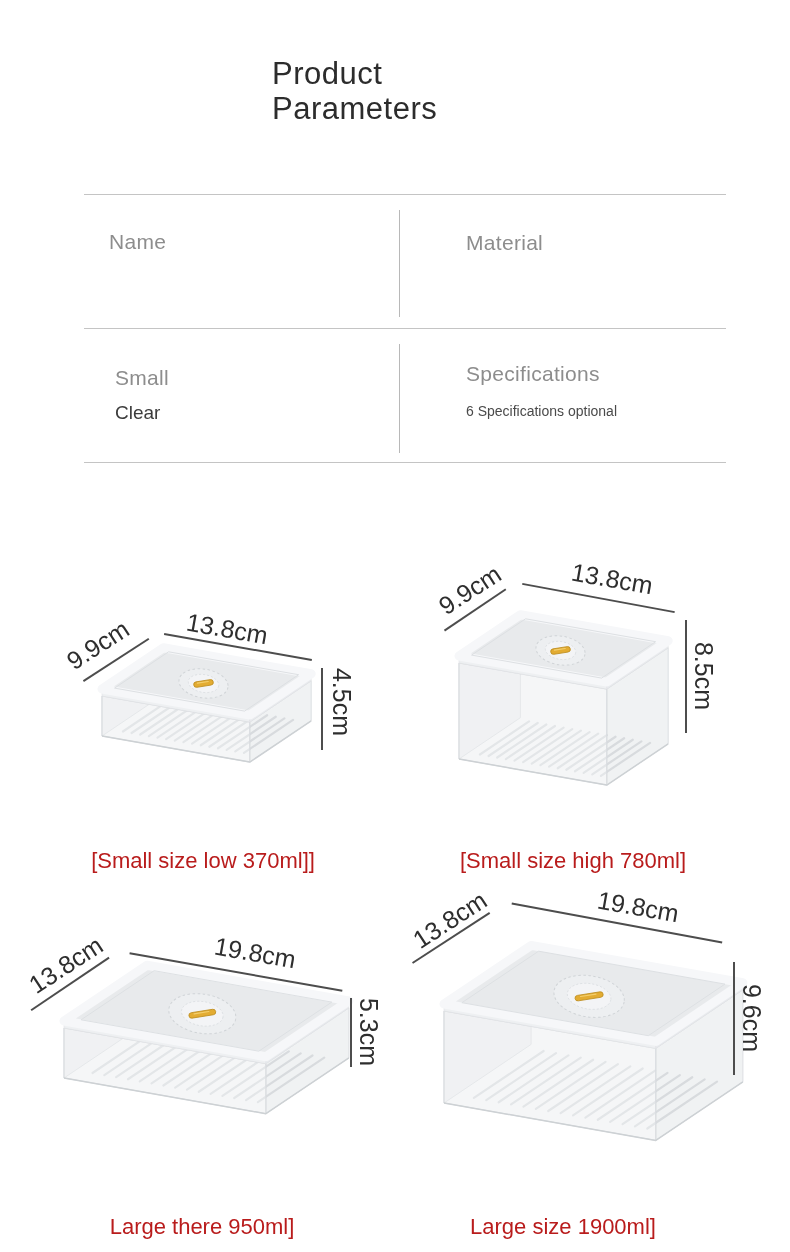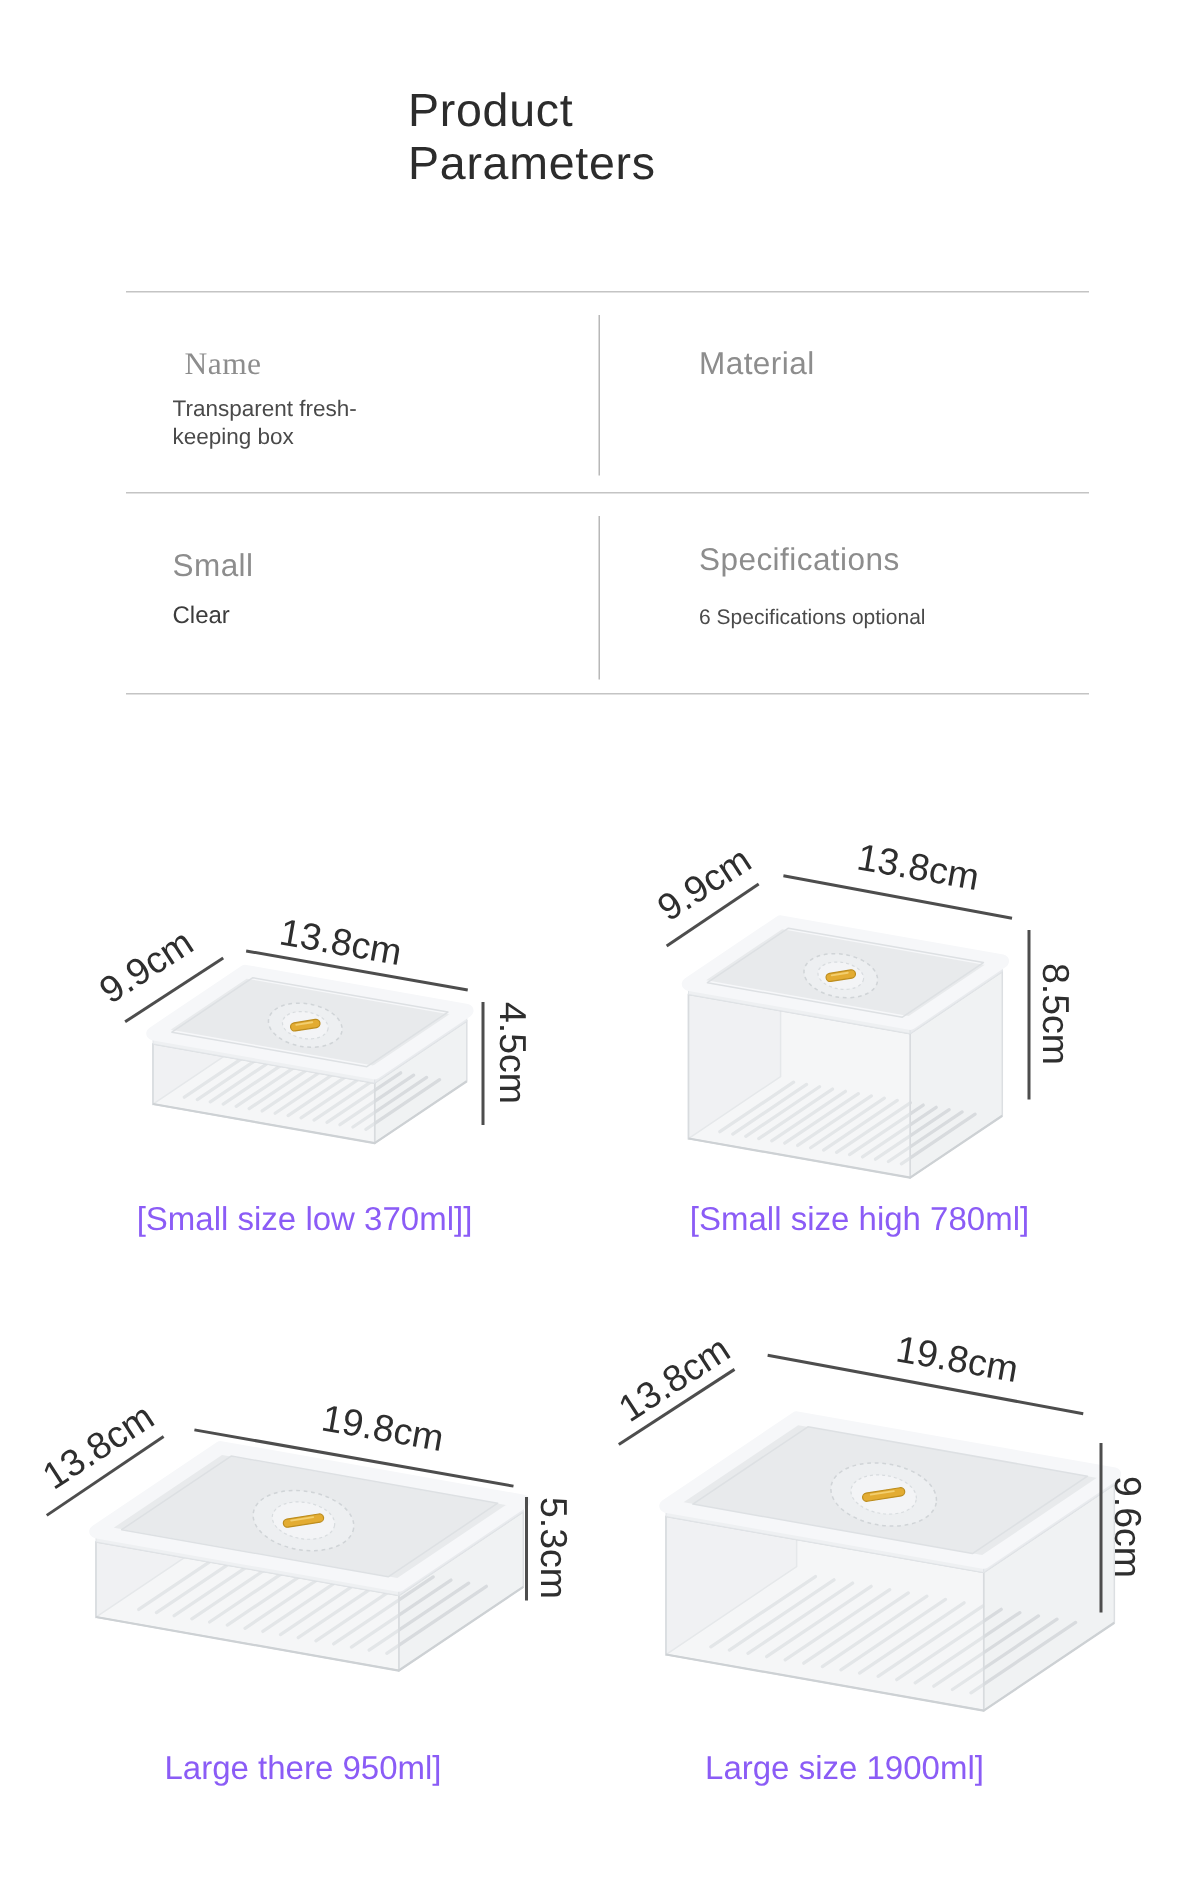--- a/index.html
+++ b/index.html
@@ -10,47 +10,46 @@
   }
   .abs{position:absolute;}
   .page-title{
     left:272px;top:56px;width:210px;
     font-size:31px;line-height:35px;color:#2c2c2c;letter-spacing:0.5px;
   }
   .hline{height:1px;background:#c4c4c4;}
   .vline{width:1px;background:#b8b8b8;}
   .cell-label{font-size:21px;color:#8d8d8d;letter-spacing:0.3px;}
   .cell-value-sm{font-size:15px;color:#4a4a4a;line-height:19px;}
-  .cell-value-lg{font-size:16px;color:#3c3c3c;}
+  .cell-value-lg{font-size:19px;color:#3c3c3c;}
   .cell-value-xs{font-size:14px;color:#4a4a4a;}
   .note{font-size:14px;color:#9b9b9b;letter-spacing:0.2px;}
   .dim-label{
     font-size:25px;color:#2e2e2e;white-space:nowrap;
     transform-origin:center center;
   }
   .dim-line{height:1.6px;background:#4d4d4d;transform-origin:center center;}
   .dim-vline{width:1.6px;background:#4d4d4d;}
-  .caption{font-size:22px;color:#8b5cf6;text-align:center;white-space:nowrap;}
+  .caption{font-size:22px;color:#b91c1c;text-align:center;white-space:nowrap;margin-top:48px;}
   svg.box-svg{position:absolute;overflow:visible;}
 </style>
 </head>
 <body>
 
 <div class="page">
 
   <div class="abs page-title">Product Parameters</div>
 
   <div class="abs hline" style="left:84px;top:194px;width:642px;"></div>
   <div class="abs hline" style="left:84px;top:328px;width:642px;"></div>
   <div class="abs hline" style="left:84px;top:462px;width:642px;"></div>
   <div class="abs vline" style="left:399px;top:210px;height:107px;"></div>
   <div class="abs vline" style="left:399px;top:344px;height:109px;"></div>
 
-  <div class="abs cell-label" style="left:123px;top:230px;font-family:Liberation Serif, serif;">Name</div>
-  <div class="abs cell-value-sm" style="left:115px;top:263px;width:175px;">Transparent fresh-keeping box</div>
+  <div class="abs cell-label" style="left:109px;top:230px;">Name</div>
 
   <div class="abs cell-label" style="left:466px;top:231px;">Material</div>
 
   <div class="abs cell-label" style="left:115px;top:366px;">Small</div>
   <div class="abs cell-value-lg" style="left:115px;top:402px;">Clear</div>
 
   <div class="abs cell-label" style="left:466px;top:362px;">Specifications</div>
   <div class="abs cell-value-xs" style="left:466px;top:403px;">6 Specifications optional</div>
 
 

